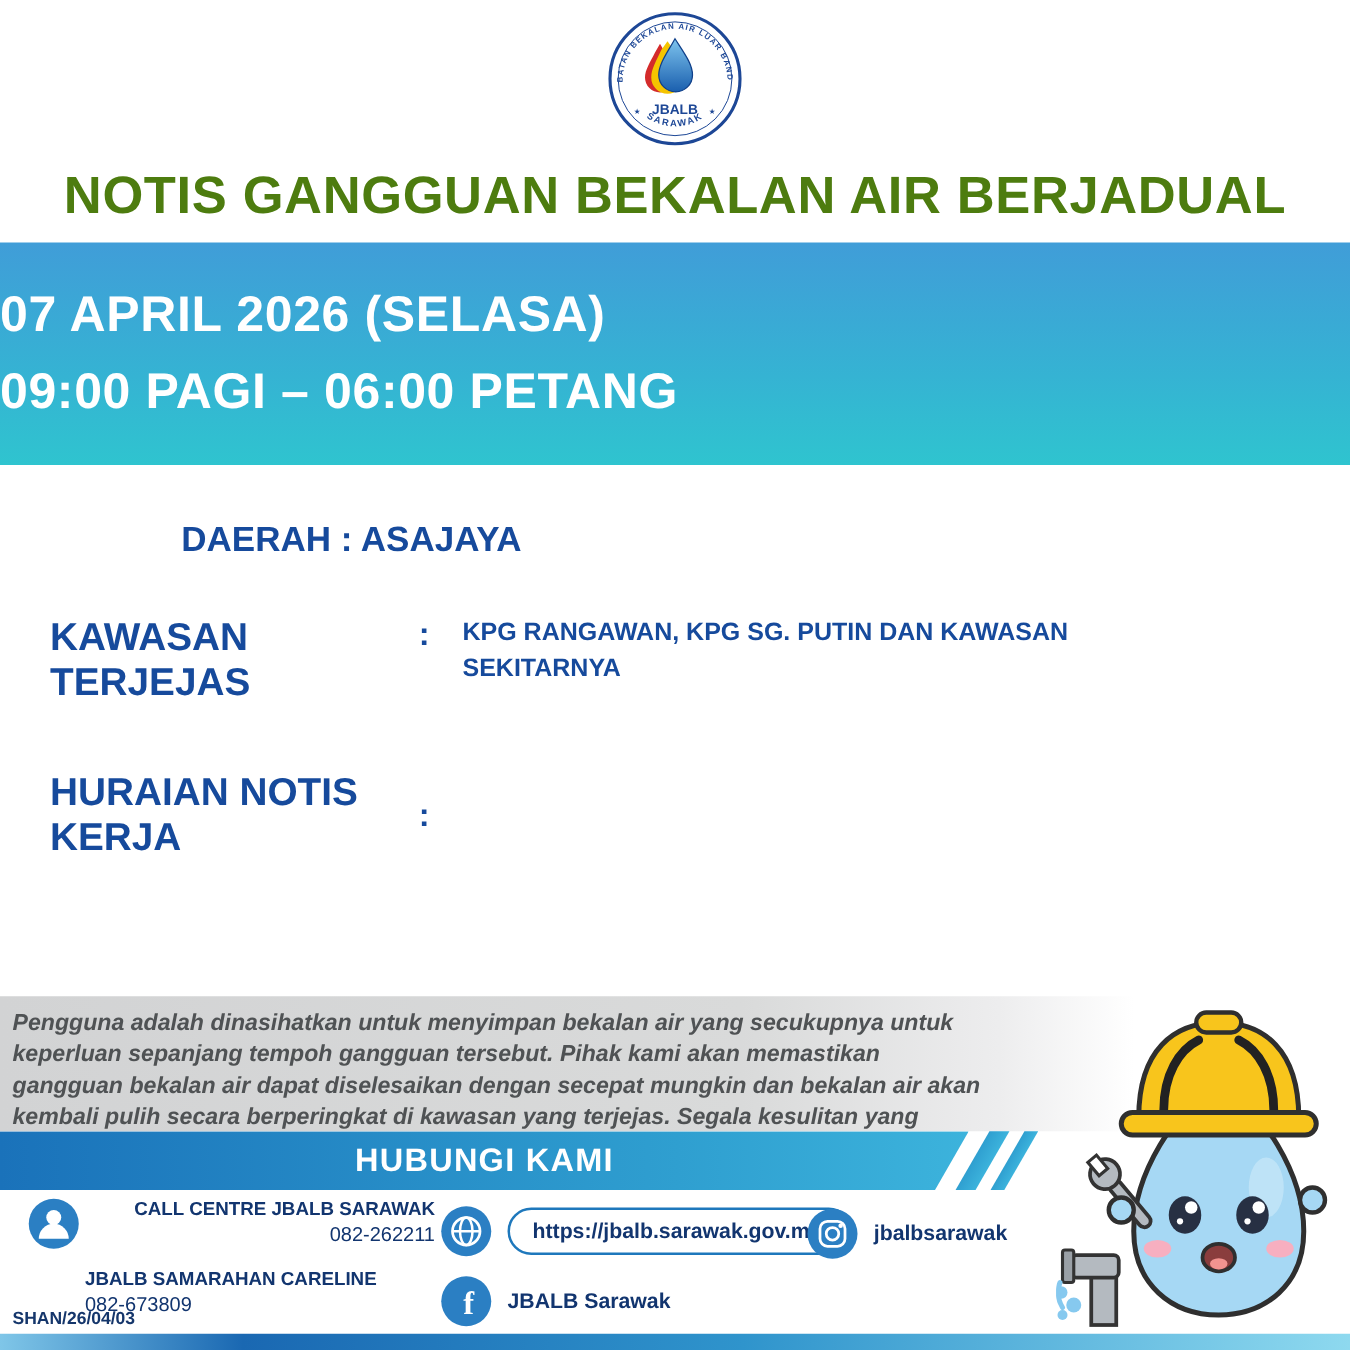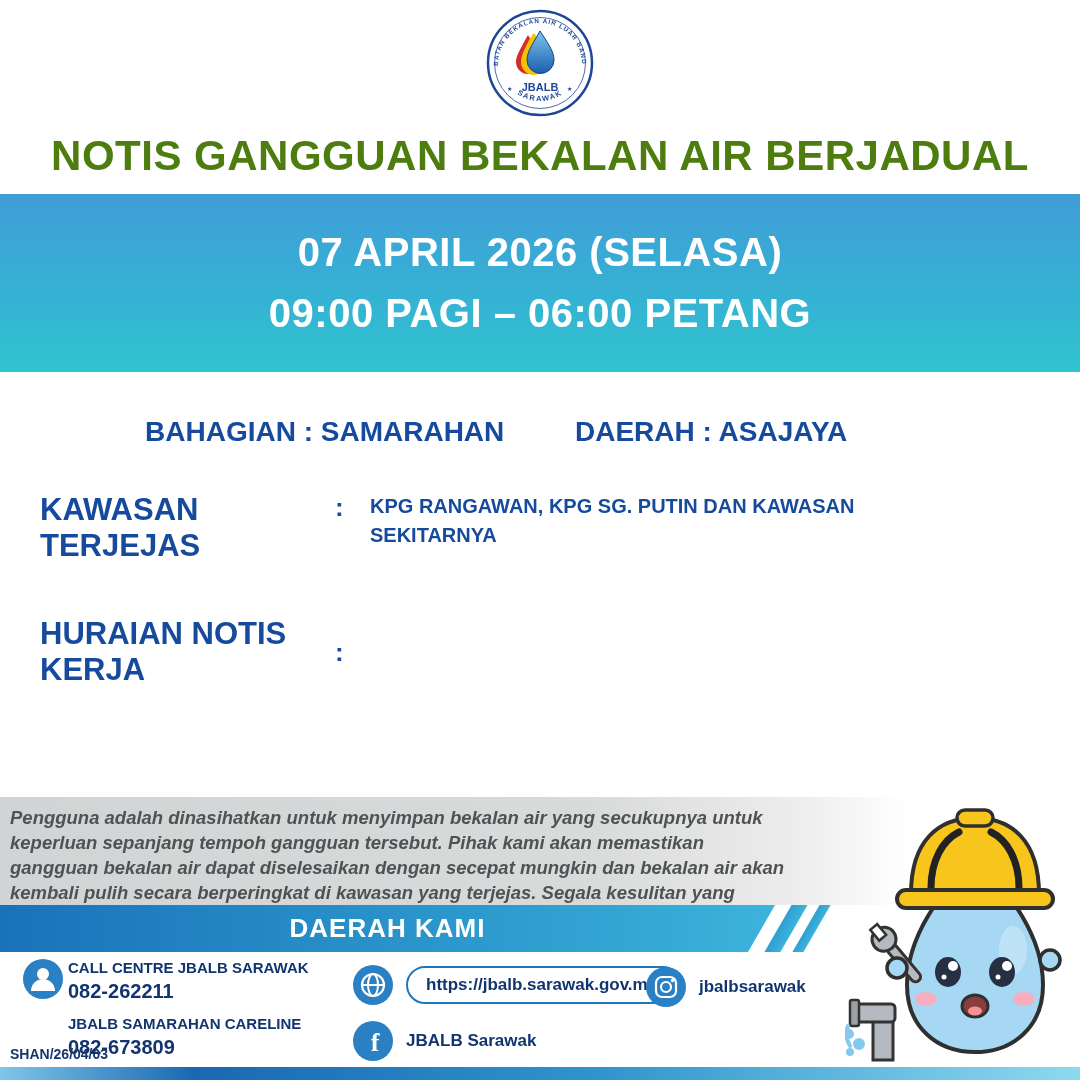--- a/index.html
+++ b/index.html
@@ -6,21 +6,21 @@
   body { background:#ffffff; font-family:"Liberation Sans", sans-serif; }
   .page { position:relative; width:1080px; height:1080px; margin:0 auto; background:#fff; overflow:hidden; }
 
   
   .logo-wrap { padding-top:8px; display:flex; justify-content:center; }
   .title { margin-top:14px; text-align:center; font-size:42px; font-weight:700; color:#4d7c0f; letter-spacing:.5px; }
 
   
   .banner { margin-top:14px; height:178px; width:100%;
     background:linear-gradient(180deg,#409dd8 0%, #35b3d3 60%, #2fc4cf 100%);
-    display:flex; flex-direction:column; justify-content:center; align-items:center; gap:16px; }
+    display:flex; flex-direction:column; justify-content:center; align-items:flex-start; gap:16px; }
   .banner div { color:#fff; font-size:40px; font-weight:700; letter-spacing:.5px; }
 
   
   .region-row { display:flex; margin:44px 0 0 145px; color:#164a9c; font-weight:700; font-size:28px; }
   .region-row .first { width:430px; }
   .kv { display:grid; grid-template-columns:295px 35px auto; margin-left:40px; color:#164a9c; font-weight:700; }
   .kv .k { font-size:31px; }
   .kv .colon { font-size:26px; }
   .kv .v { font-size:20px; line-height:1.45; }
   .kv.kawasan { margin-top:44px; align-items:start; }
@@ -42,24 +42,24 @@
     color:#fff; font-size:26px; font-weight:700; letter-spacing:1px; }
   .stripe { position:absolute; top:905px; height:47px; background:linear-gradient(90deg,#2f9fd0,#3cb3dc); transform:skewX(-30deg); }
   .stripe.s1 { left:778px; width:16px; }
   .stripe.s2 { left:806px; width:11px; }
 
   
   .contacts { position:absolute; top:952px; left:0; width:850px; height:116px; color:#12356f; }
   .icon-circle { width:42px; height:42px; flex:0 0 42px; }
   .cc-icon { position:absolute; left:22px; top:6px; }
   .cc-block { position:absolute; left:68px; width:280px; }
-  .cc-block.b1 { top:7px; }
+  .cc-block.b1 { top:7px;text-align:right; }
   .cc-block.b2 { top:63px; }
   .cc-block .lbl { font-size:15px; font-weight:700; }
-  .cc-block .num { font-size:20px; font-weight:700; margin-top:4px; }
+  .cc-block .num { font-size:16px; font-weight:400; margin-top:4px; }
   .row-flex { position:absolute; display:flex; align-items:center; gap:12px; font-size:17px; font-weight:700; }
   .web-row { left:352px; top:12px; }
   .web-pill { border:2.5px solid #1e78bc; border-radius:22px; padding:7px 18px; font-size:17px; font-weight:700; color:#12356f; }
   .ig-row { left:645px; top:14px;text-align:center; }
   .fb-row { left:352px; top:68px; }
 
   .ref { position:absolute; left:10px; top:1046px; font-size:14px; font-weight:700; color:#15366b; }
   .bottom-strip { position:absolute; left:0; bottom:0; width:100%; height:13px;
     background:linear-gradient(90deg,#7fc6e8 0%, #1a68b2 18%, #2f94cc 55%, #8ed9ef 100%); }
 
@@ -99,41 +99,40 @@
   </div>
 
   <h1 class="title">NOTIS GANGGUAN BEKALAN AIR BERJADUAL</h1>
 
   <section class="banner">
     <div>07 APRIL 2026 (SELASA)</div>
     <div>09:00 PAGI – 06:00 PETANG</div>
   </section>
 
   <div class="region-row">
-    <div class="first">BAHAGIAN : SAMARAHAN</div>
     <div>DAERAH : ASAJAYA</div>
   </div>
 
   <div class="kv kawasan">
     <div class="k">KAWASAN TERJEJAS</div>
     <div class="colon">:</div>
     <div class="v">KPG RANGAWAN, KPG SG. PUTIN DAN KAWASAN SEKITARNYA</div>
   </div>
 
   <div class="kv huraian">
     <div class="k">HURAIAN NOTIS KERJA</div>
     <div class="colon">:</div>
   </div>
 
   <section class="disclaimer">
     <p>Pengguna adalah dinasihatkan untuk menyimpan bekalan air yang secukupnya untuk keperluan sepanjang tempoh gangguan tersebut. Pihak kami akan memastikan gangguan bekalan air dapat diselesaikan dengan secepat mungkin dan bekalan air akan kembali pulih secara berperingkat di kawasan yang terjejas. Segala kesulitan yang timbul akibat gangguan ini adalah sangat dikesali.</p>
   </section>
 
   <div class="hubungi">
-    <span>DAERAH KAMI</span>
+    <span>HUBUNGI KAMI</span>
   </div>
   <div class="stripe s1"></div>
   <div class="stripe s2"></div>
 
   <footer class="contacts">
     <svg class="icon-circle cc-icon" viewBox="0 0 42 42">
       <circle cx="21" cy="21" r="20" fill="#2b7fc3"></circle>
       <circle cx="21" cy="16" r="6" fill="#ffffff"></circle>
       <path d="M9,33 a12,12 0 0 1 24,0 Z" fill="#ffffff"></path>
     </svg>

